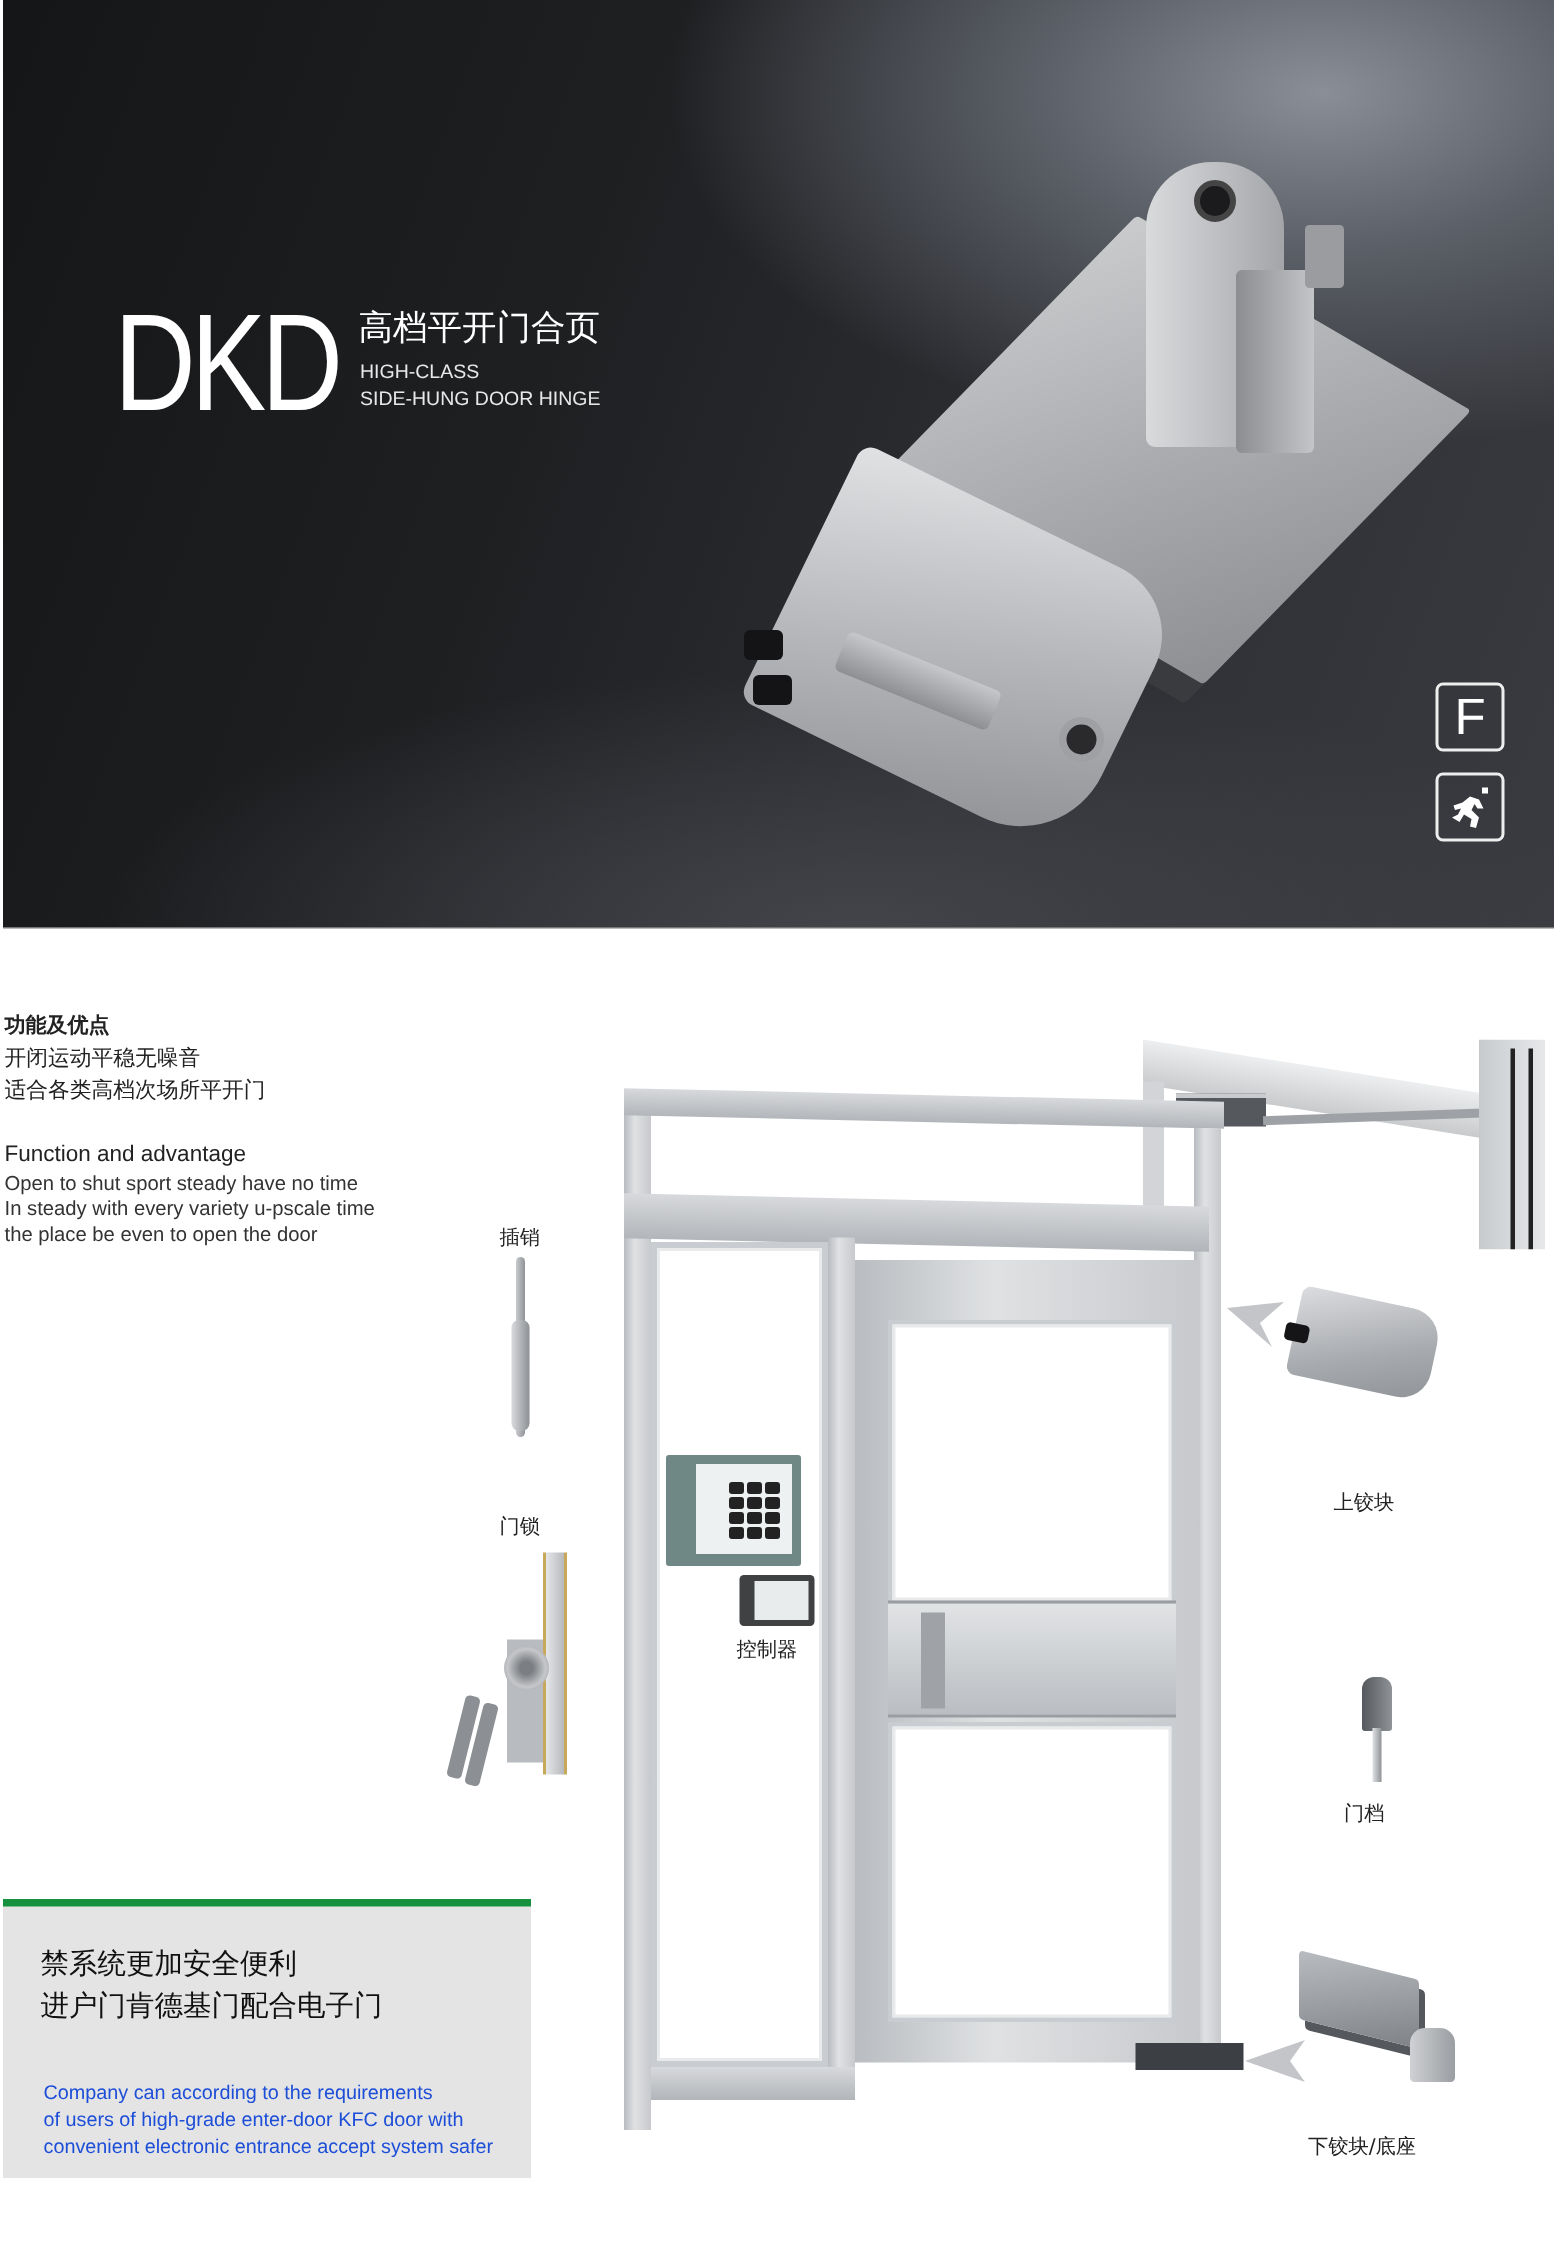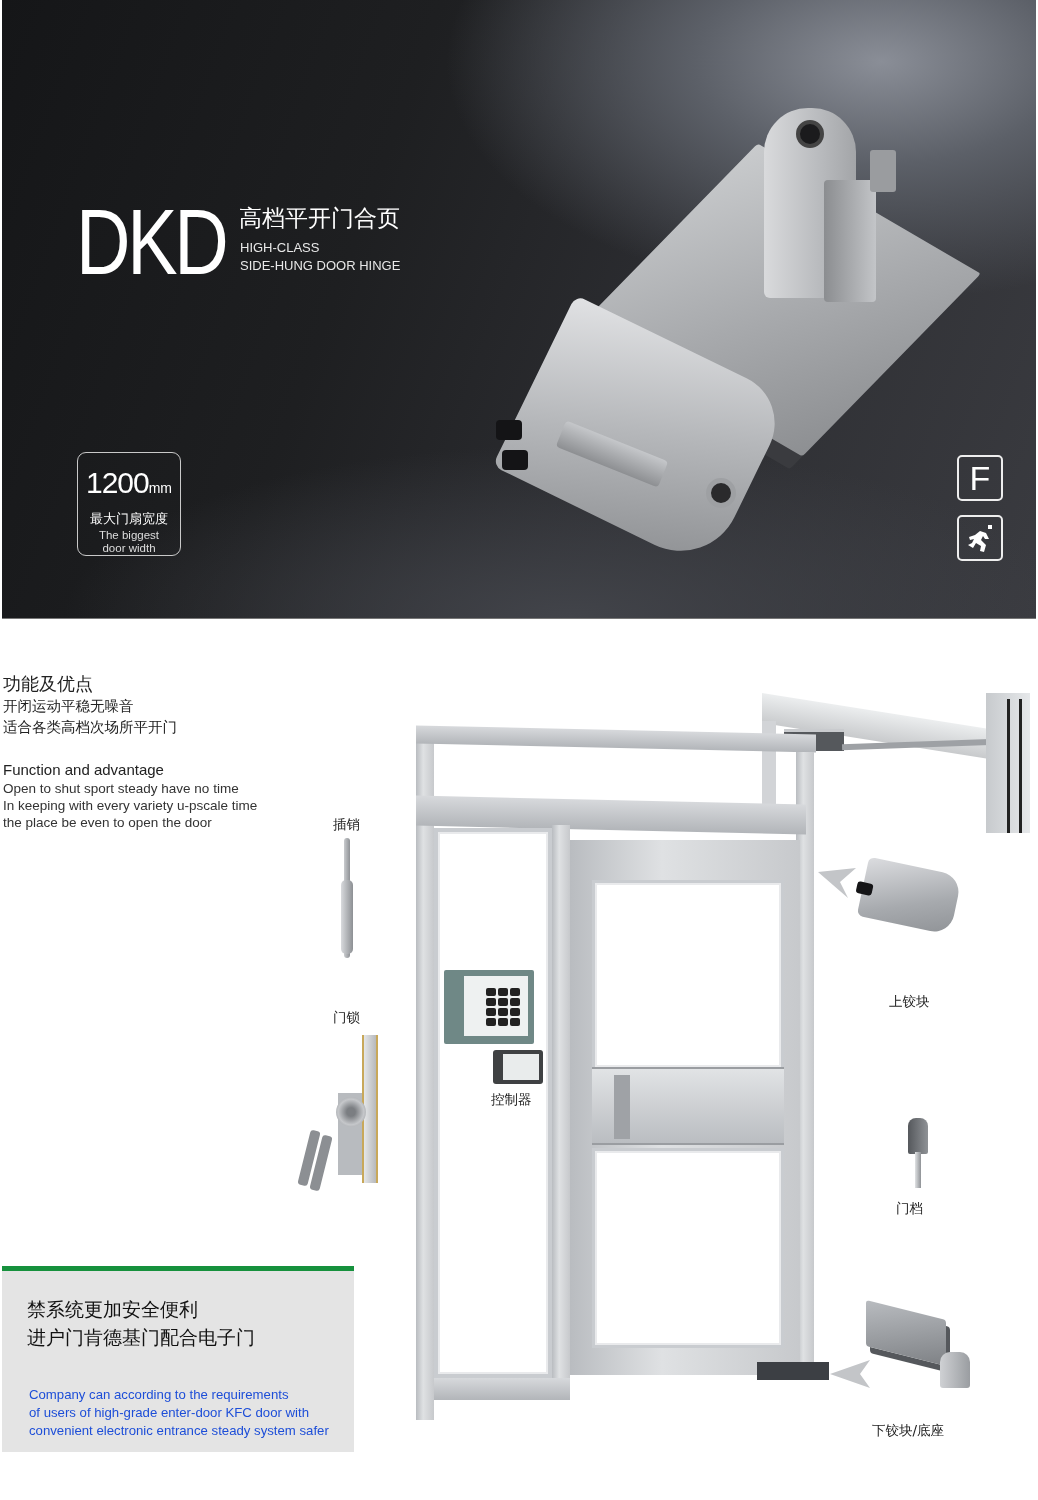--- a/index.html
+++ b/index.html
@@ -42,21 +42,21 @@
   .upper-tab { left: 868px; top: 150px; width: 26px; height: 42px; background: #9a9c9f; border-radius: 3px; }
   .lower { left: 520px; top: 338px; width: 240px; height: 190px; background: linear-gradient(160deg,#e1e2e4,#b5b7ba 50%,#8e9093);
            transform: rotate(26deg); border-radius: 10px 50px 60px 10px; }
   .lower-hole { left: 704px; top: 478px; width: 30px; height: 30px; border-radius: 50%; background: #2a2a2c; border: 5px solid #9ea0a3; }
   .bolt { width: 26px; height: 20px; background: #141416; border-radius: 4px; }
   .bolt1 { left: 494px; top: 420px; } .bolt2 { left: 500px; top: 450px; }
   .lever { left: 555px; top: 440px; width: 110px; height: 28px; background: linear-gradient(180deg,#c5c7ca,#8d8f92); border-radius: 4px; transform: rotate(22deg); }
 
   
   .features { position: absolute; left: 3px; top: 672px; color: #222; }
-  .features .h { font-size: 18px; font-weight: normal; font-family: "DejaVu Sans", sans-serif; line-height: 24px; }
+  .features .h { font-size: 14px; font-weight: bold; font-family: "DejaVu Sans", sans-serif; line-height: 24px; }
   .features .cn { font-size: 14.5px; line-height: 21px; font-family: "DejaVu Sans", sans-serif; }
   .features .h-en { font-size: 15px; margin-top: 22px; line-height: 20px; }
   .features .en { font-size: 13.5px; color: #333; line-height: 17px; }
 
   .label { position: absolute; font-size: 13.5px; color: #222; font-family: "DejaVu Sans", sans-serif; }
 
   
   .frame { position: absolute; background: linear-gradient(90deg,#b9bcc0,#dfe1e3 40%,#c7c9cc); }
   .rail { position: absolute; background: linear-gradient(180deg,#d7d9dc,#b2b5b9); }
   .panel { position: absolute; border: 8px solid #c9ccd0; background: #fff; box-shadow: inset 0 0 0 2px #e9eaec; }
@@ -106,26 +106,20 @@
 <body>
 
 <section class="hero">
   <div class="brand">DKD</div>
   <div class="title-cn">高档平开门合页</div>
   <div class="title-en">
     <div>HIGH-CLASS</div>
     <div>SIDE-HUNG DOOR HINGE</div>
   </div>
 
-  <div class="spec spec1">
-    <div class="val"><span>1200</span><span class="unit">mm</span></div>
-    <div class="cn">最大门扇宽度</div>
-    <div class="en">The biggest</div>
-    <div class="en">door width</div>
-  </div>
 
   <div class="prod plate"></div>
   <div class="prod upper">
       <div class="hole"></div>
     </div>
   <div class="prod upper-clamp"></div>
   <div class="prod upper-tab"></div>
   <div class="prod lower"></div>
   <div class="prod lever"></div>
   <div class="prod lower-hole"></div>
@@ -140,21 +134,21 @@
     </svg>
   </div>
 </section>
 
 <div class="features">
   <div class="h">功能及优点</div>
   <div class="cn">开闭运动平稳无噪音</div>
   <div class="cn">适合各类高档次场所平开门</div>
   <div class="h-en">Function and advantage</div>
   <div class="en">Open to shut sport steady have no time</div>
-  <div class="en">In keeping with every variety u-pscale time</div>
+  <div class="en">In steady with every variety u-pscale time</div>
   <div class="en">the place be even to open the door</div>
 </div>
 
 <div class="closer">
   <div class="head"></div>
   <div class="leftpost"></div>
   <div class="mag"></div>
   <div class="arm"></div>
   <div class="jamb"></div>
   <div class="seal1"></div>
@@ -234,15 +228,15 @@
 <div class="label" style="left:872px;top:1422px;">下铰块/底座</div>
 
 <div class="note">
   <div class="cn">
     <div>禁系统更加安全便利</div>
     <div>进户门肯德基门配合电子门</div>
   </div>
   <div class="en">
     <div>Company can according to the requirements</div>
     <div>of users of high-grade enter-door KFC door with</div>
-    <div>convenient electronic entrance steady system safer</div>
+    <div>convenient electronic entrance accept system safer</div>
   </div>
 </div>
 
 </body></html>

